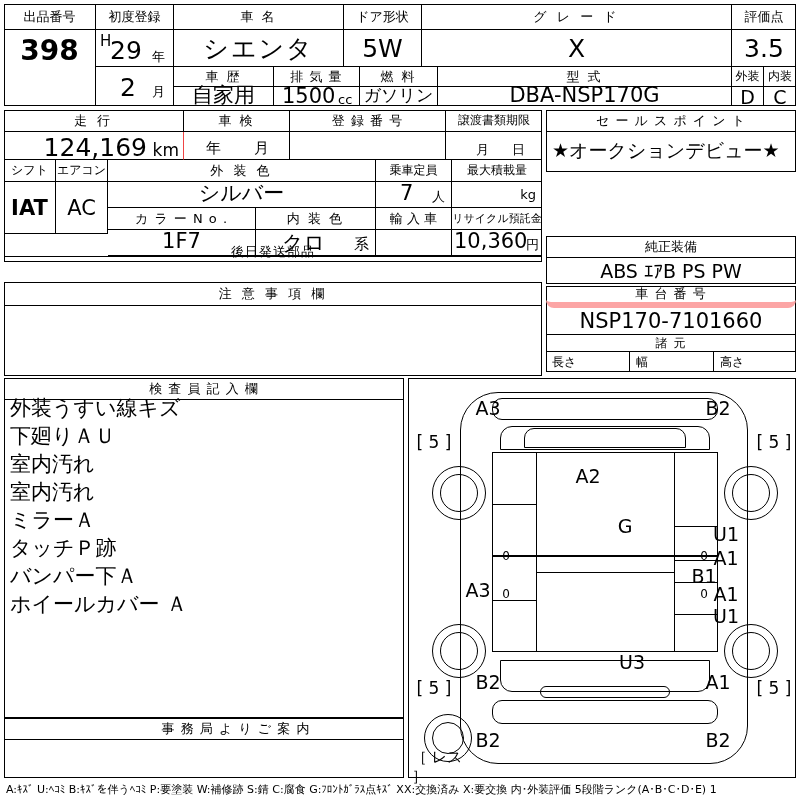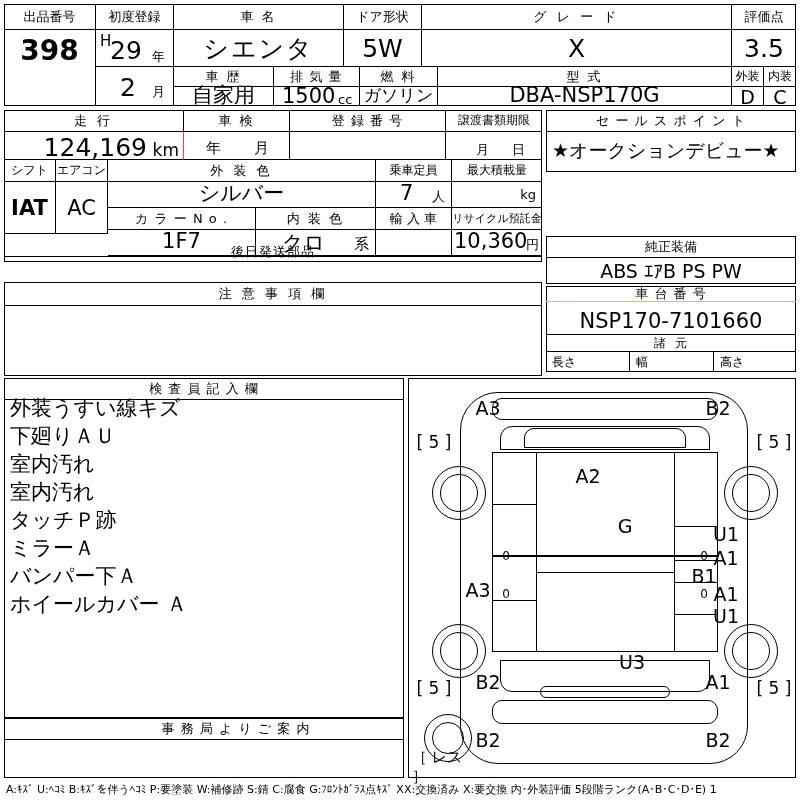--- a/index.html
+++ b/index.html
@@ -250,25 +250,25 @@
   </div>
   <div class="lbl l t15" style="left:552px;top:134px;width:244px;height:34px;">★オークションデビュー★</div>
 
   <div class="bx" style="left:546px;top:236px;width:250px;height:48px;"></div>
   <div class="bx nb" style="left:546px;top:236px;width:250px;height:22px;border-bottom:1px solid #000;">
     <div class="c t10" style="width:100%;height:100%;">純正装備</div>
   </div>
   <div class="lbl c t15" style="left:546px;top:258px;width:250px;height:26px;">ABS ｴｱB PS PW</div>
 
   <div class="bx" style="left:546px;top:286px;width:250px;height:86px;"></div>
-  <div class="bx nb" style="left:546px;top:286px;width:250px;height:16px;border-bottom:1px solid #fca5a5;">
+  <div class="bx nb" style="left:546px;top:286px;width:250px;height:22px;border-bottom:6px solid #fca5a5;border-radius:8px;">
     <div class="c t10 sp1" style="width:100%;height:100%;">車 台 番 号</div>
   </div>
   <div class="lbl c t17" style="left:546px;top:308px;width:250px;height:26px;">NSP170-7101660</div>
-  <div class="bx nb" style="left:546px;top:334px;width:250px;height:18px;border-bottom:1px solid #000;border-top:1px solid #000;font-family:Liberation Mono, monospace;">
+  <div class="bx nb" style="left:546px;top:334px;width:250px;height:18px;border-bottom:1px solid #000;border-top:1px solid #000;">
     <div class="c t9 sp1" style="width:100%;height:100%;">諸 元</div>
   </div>
   <div class="bx nb" style="left:546px;top:352px;width:84px;height:20px;border-right:1px solid #000;">
     <div class="l t9" style="width:100%;height:100%;padding-left:6px;box-sizing:border-box;">長さ</div>
   </div>
   <div class="bx nb" style="left:630px;top:352px;width:84px;height:20px;border-right:1px solid #000;">
     <div class="l t9" style="width:100%;height:100%;padding-left:6px;box-sizing:border-box;">幅</div>
   </div>
   <div class="bx nb" style="left:714px;top:352px;width:82px;height:20px;">
     <div class="l t9" style="width:100%;height:100%;padding-left:6px;box-sizing:border-box;">高さ</div>
@@ -276,22 +276,22 @@
 
   <div class="bx" style="left:4px;top:378px;width:400px;height:340px;"></div>
   <div class="bx nb" style="left:4px;top:378px;width:400px;height:22px;border-bottom:1px solid #000;">
     <div class="c t10 sp1" style="width:100%;height:100%;">検 査 員 記 入 欄</div>
   </div>
   <div class="lbl t17" style="left:10px;top:394px;width:388px;line-height:28px;">
     <div>外装うすい線キズ</div>
     <div>下廻りＡＵ</div>
     <div>室内汚れ</div>
     <div>室内汚れ</div>
+    <div>ミラーＡ</div>
     <div>タッチＰ跡</div>
-    <div>ミラーＡ</div>
     <div>バンパー下Ａ</div>
     <div>ホイールカバー Ａ</div>
   </div>
 
   <div class="bx" style="left:4px;top:718px;width:400px;height:60px;"></div>
   <div class="bx nb" style="left:4px;top:718px;width:400px;height:22px;border-bottom:1px solid #000;">
     <div class="c t10 sp1" style="width:100%;height:100%;margin-left:32px;">事 務 局 よ り ご 案 内</div>
   </div>
 
   <div class="bx" style="left:408px;top:378px;width:388px;height:400px;"></div>

